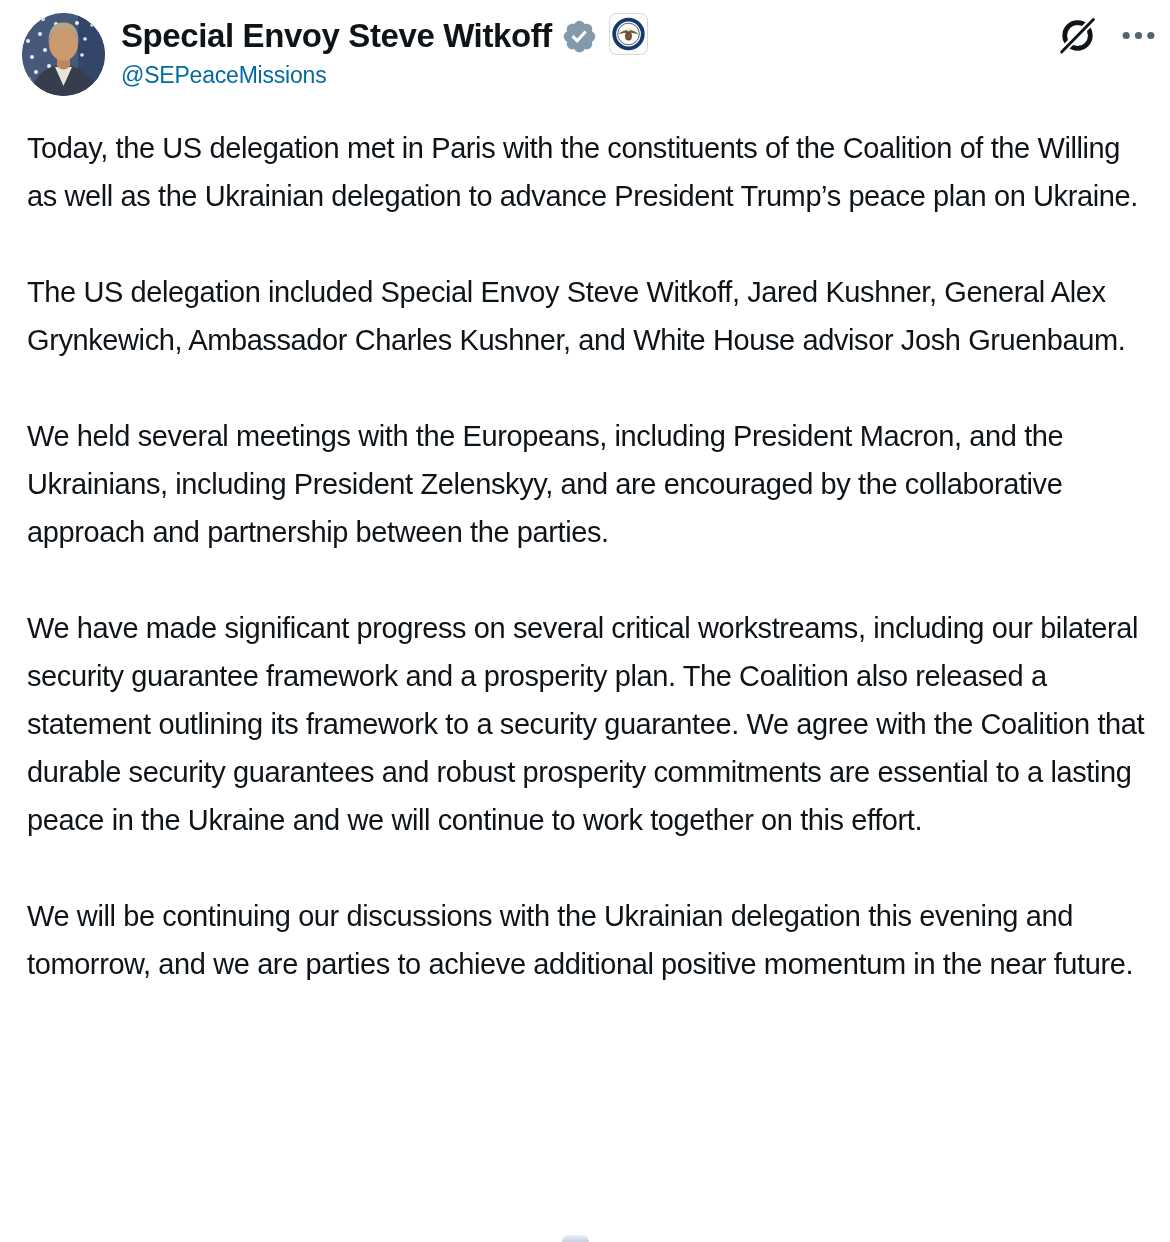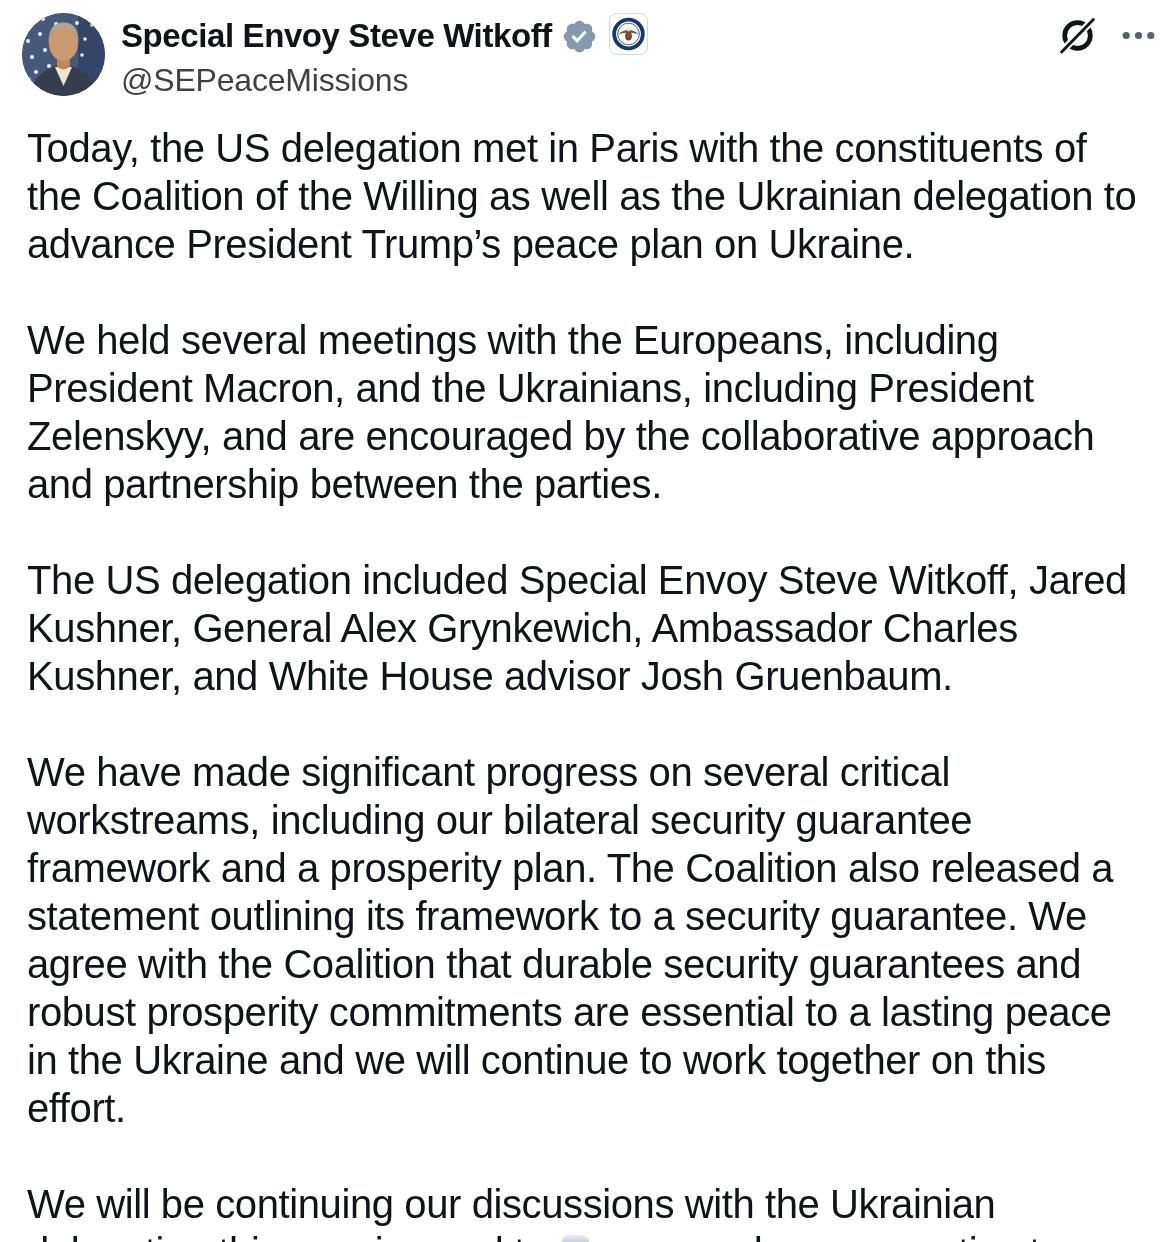--- a/index.html
+++ b/index.html
@@ -26,35 +26,35 @@
     font-size: 33px; font-weight: 700; color: #0f1419;
     letter-spacing: -0.4px; white-space: nowrap; cursor: pointer;
   }
   .badge-verified { margin-left: 9px; display: inline-flex; cursor: pointer; }
   .badge-verified svg { width: 37px; height: 37px; }
   .badge-affiliate {
     margin-left: 11px; display: inline-flex; cursor: pointer;
   }
   .badge-affiliate svg { width: 39px; height: 42px; }
   .user-handle {
-    font-size: 32px; color: #404040; letter-spacing: -0.2px;
+    font-size: 23px; color: #0369a1; letter-spacing: -0.2px;
     margin-top: 7px; white-space: nowrap; cursor: pointer;
   }
   .header-actions {
     margin-left: auto; display: flex; align-items: center; gap: 24px;
     height: 44px; flex: none;
   }
   .grok-btn, .more-btn { display: inline-flex; align-items: center; cursor: pointer; }
   .grok-btn svg { width: 41px; height: 41px; }
   .more-btn svg { width: 33px; height: 9px; }
 
   
   .tweet-body { position: absolute; top: 124px; left: 27px; width: 1124px; }
   .tweet-body p {
-    margin: 0; font-size: 40px; line-height: 48px; color: #0f1419;
+    margin: 0; font-size: 29px; line-height: 48px; color: #0f1419;
     letter-spacing: -0.4px; font-weight: 400;
   }
   .tweet-body p + p { margin-top: 48px; }
 
   
   .cutoff-fragment {
     position: absolute; left: 562px; top: 1235px; width: 27px; height: 7px;
     background: linear-gradient(180deg, #e9eef5 0%, #b9c9df 100%);
     border-radius: 10px 10px 0 0; opacity: 0.85;
   }
@@ -140,20 +140,20 @@
           <circle cx="4.2" cy="4.5" r="3.6" fill="#536471"></circle>
           <circle cx="16.5" cy="4.5" r="3.6" fill="#536471"></circle>
           <circle cx="28.8" cy="4.5" r="3.6" fill="#536471"></circle>
         </svg>
       </span>
     </div>
   </div>
 
   <div class="tweet-body">
     <p>Today, the US delegation met in Paris with the constituents of the Coalition of the Willing as well as the Ukrainian delegation to advance President Trump’s peace plan on Ukraine.</p>
+    <p>The US delegation included Special Envoy Steve Witkoff, Jared Kushner, General Alex Grynkewich, Ambassador Charles Kushner, and White House advisor Josh Gruenbaum.</p>
     <p>We held several meetings with the Europeans, including President Macron, and the Ukrainians, including President Zelenskyy, and are encouraged by the collaborative approach and partnership between the parties.</p>
-    <p>The US delegation included Special Envoy Steve Witkoff, Jared Kushner, General Alex Grynkewich, Ambassador Charles Kushner, and White House advisor Josh Gruenbaum.</p>
     <p>We have made significant progress on several critical workstreams, including our bilateral security guarantee framework and a prosperity plan. The Coalition also released a statement outlining its framework to a security guarantee. We agree with the Coalition that durable security guarantees and robust prosperity commitments are essential to a lasting peace in the Ukraine and we will continue to work together on this effort.</p>
     <p>We will be continuing our discussions with the Ukrainian delegation this evening and tomorrow, and we are parties to achieve additional positive momentum in the near future.</p>
   </div>
 
   <div class="cutoff-fragment"></div>
 </div>
 
 </body></html>

